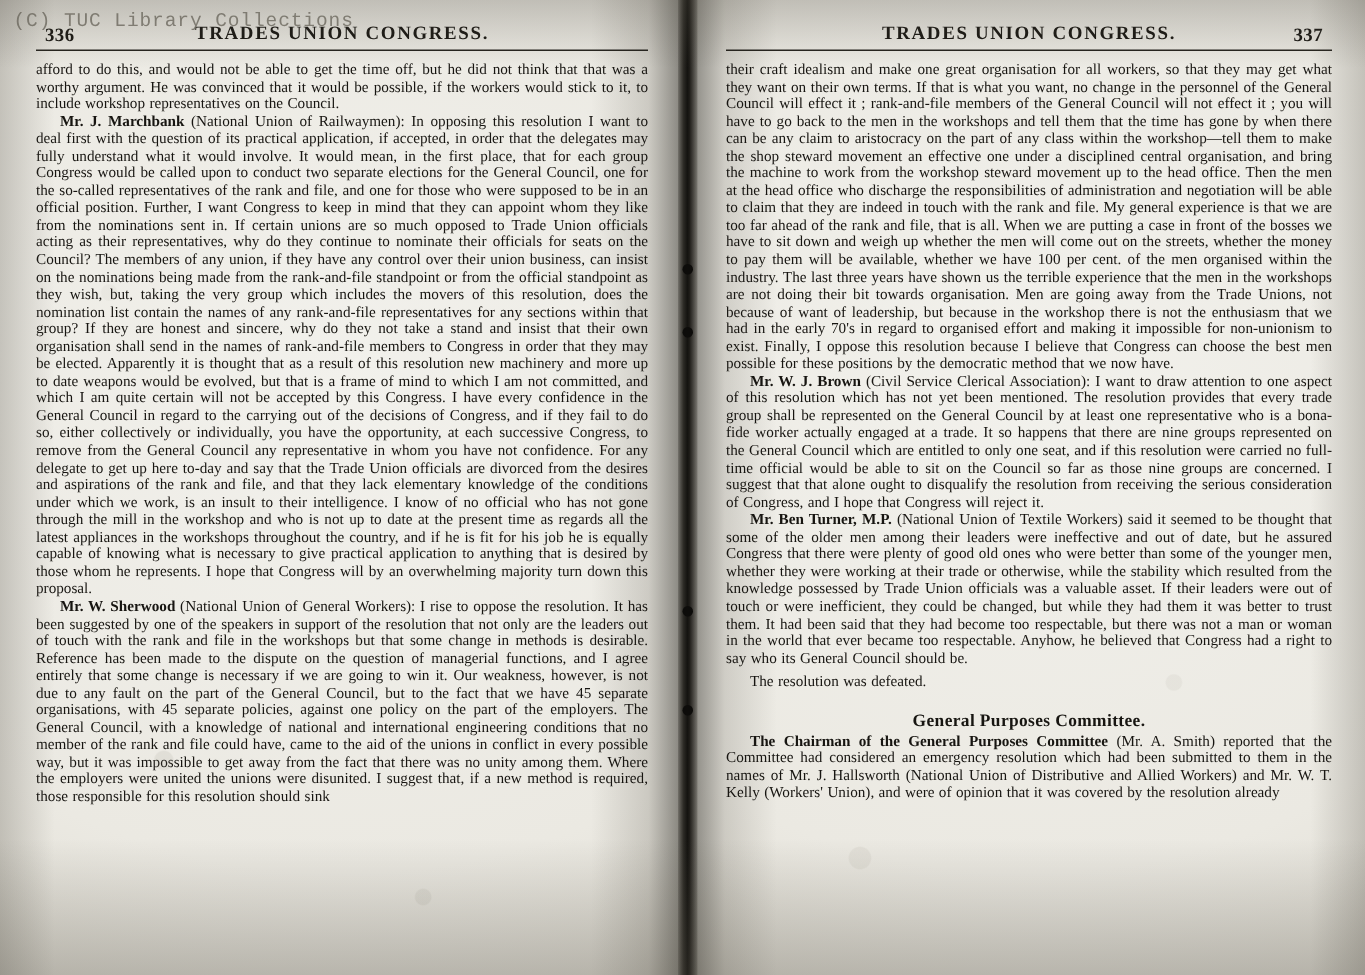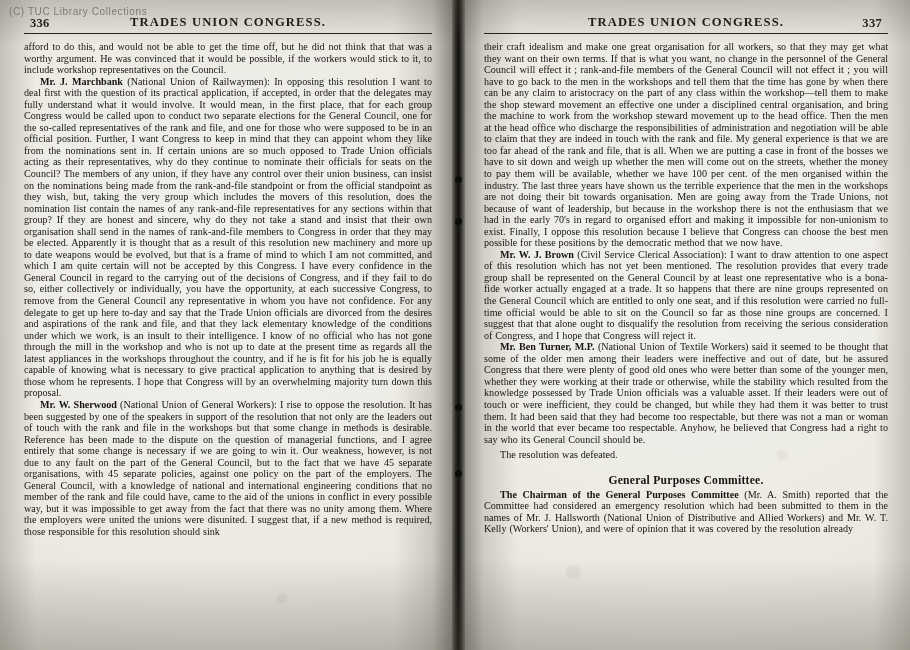--- a/index.html
+++ b/index.html
@@ -145,22 +145,22 @@
     font-weight: bold;
     font-size: 11.6px;
     letter-spacing: .25px;
   }
 
   
   .watermark {
     position: absolute;
     left: 9px;
     top: 6px;
-    font-family: Liberation Sans, sans-serif;
-    font-size: 10px;
+    font-family: Liberation Mono, monospace;
+    font-size: 13px;
     letter-spacing: .6px;
     color: rgba(108,104,94,.80);
     white-space: nowrap;
     pointer-events: none;
   }
 
   
   .inkblur { filter: blur(.16px); }
 </style>
 </head>

